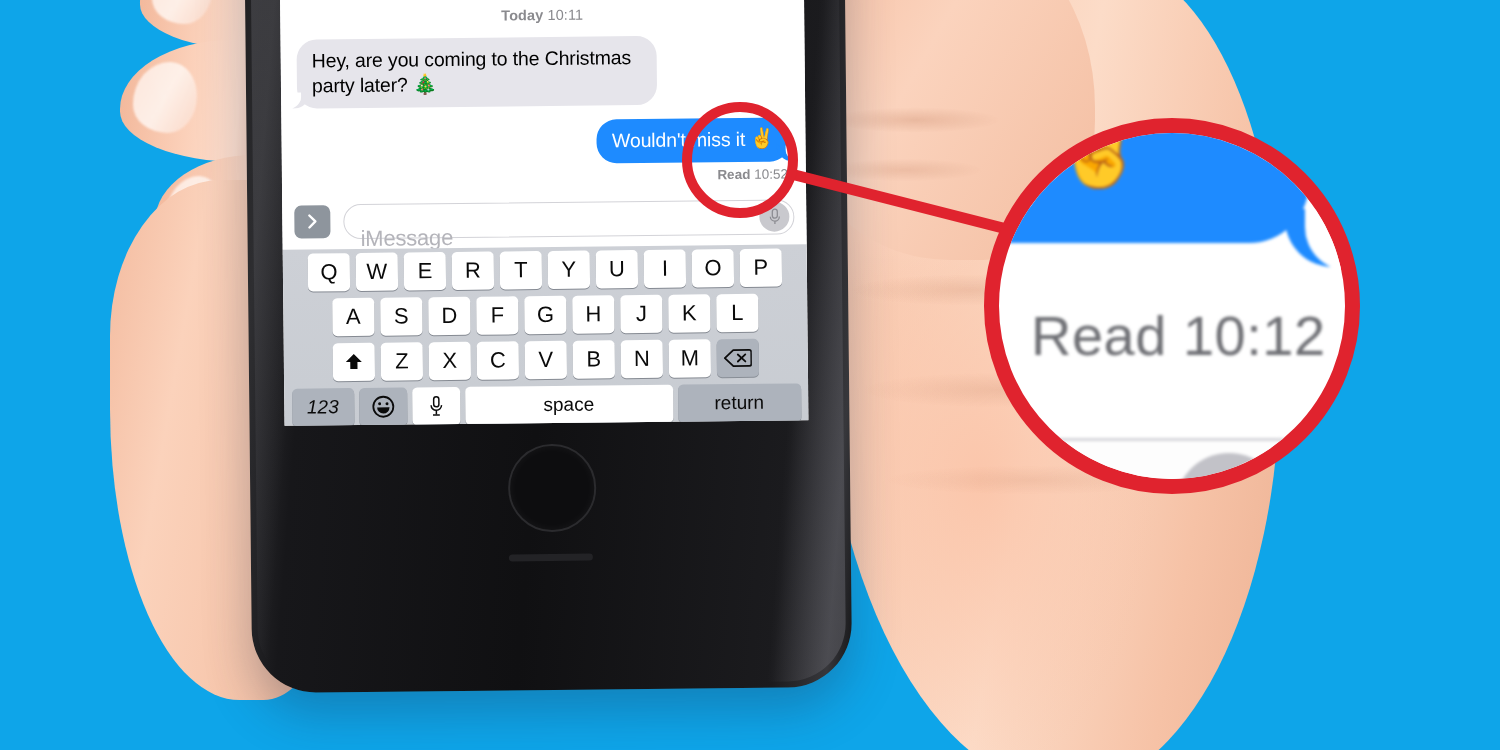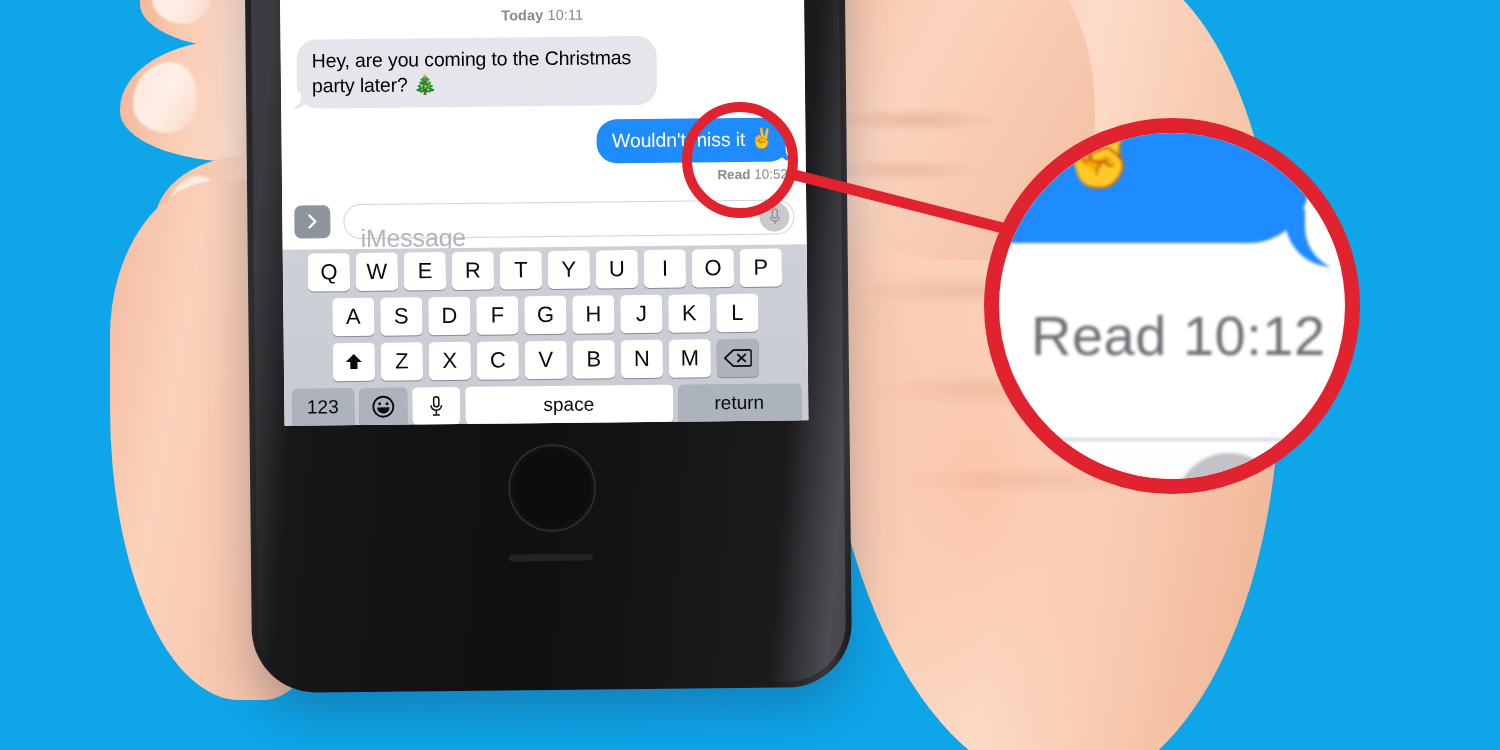--- a/index.html
+++ b/index.html
@@ -135,21 +135,21 @@
   }
   .appdrawer{
     width:36px;height:33px;border-radius:7px;background:#8e959d;
     display:flex;align-items:center;justify-content:center;flex:0 0 auto;
   }
   .appdrawer svg{width:16px;height:16px;}
   .imsg-field{
     flex:1 1 auto;height:35px;margin-left:13px;border:1.5px solid #d3d3d8;border-radius:18px;
     display:flex;align-items:center;padding:0 8px 0 16px;box-sizing:border-box;position:relative;
   }
-  .imsg-ph{color:#b4b4ba;font-size:25px;letter-spacing:-.2px;margin-top:35px;}
+  .imsg-ph{color:#b4b4ba;font-size:22px;letter-spacing:-.2px;margin-top:35px;}
   .micbtn{
     position:absolute;right:4px;top:50%;transform:translateY(-50%);
     width:30px;height:30px;border-radius:50%;background:#c9c9ce;
     display:flex;align-items:center;justify-content:center;
   }
   .micbtn svg{width:15px;height:18px;}
 
   
   .keyboard{
     position:absolute;left:0;top:252px;width:524px;height:176px;
@@ -164,21 +164,21 @@
     display:flex;align-items:center;justify-content:center;
     font-size:22px;color:#0a0a0a;font-weight:400;letter-spacing:0;
   }
   .krow.r1 .key{width:42px;}
   .krow.r2 .key{width:42px;}
   .krow.r3 .key{width:42px;}
   .key.wide{width:52px;}
   .key.grey{background:#adb3bc;box-shadow:0 1px 0 rgba(120,126,135,.8);}
   .key.space{width:208px;}
   .key.ret{width:123px;font-size:19px;}
-  .key.num{width:62px;font-size:19px;}
+  .key.num{width:62px;font-size:19px;font-style:italic;}
   .key.emo{width:48px;}
   .key.micK{width:48px;background:#fff;}
   .krow.r4{gap:5px;margin-bottom:3px;}
   .key svg{display:block;}
 
   
   #callout-line{position:absolute;left:0;top:0;width:1500px;height:750px;pointer-events:none;}
   .ring-small{
     position:absolute;left:682px;top:102px;width:116px;height:116px;border-radius:50%;
     border:10px solid #e0232e;box-sizing:border-box;

